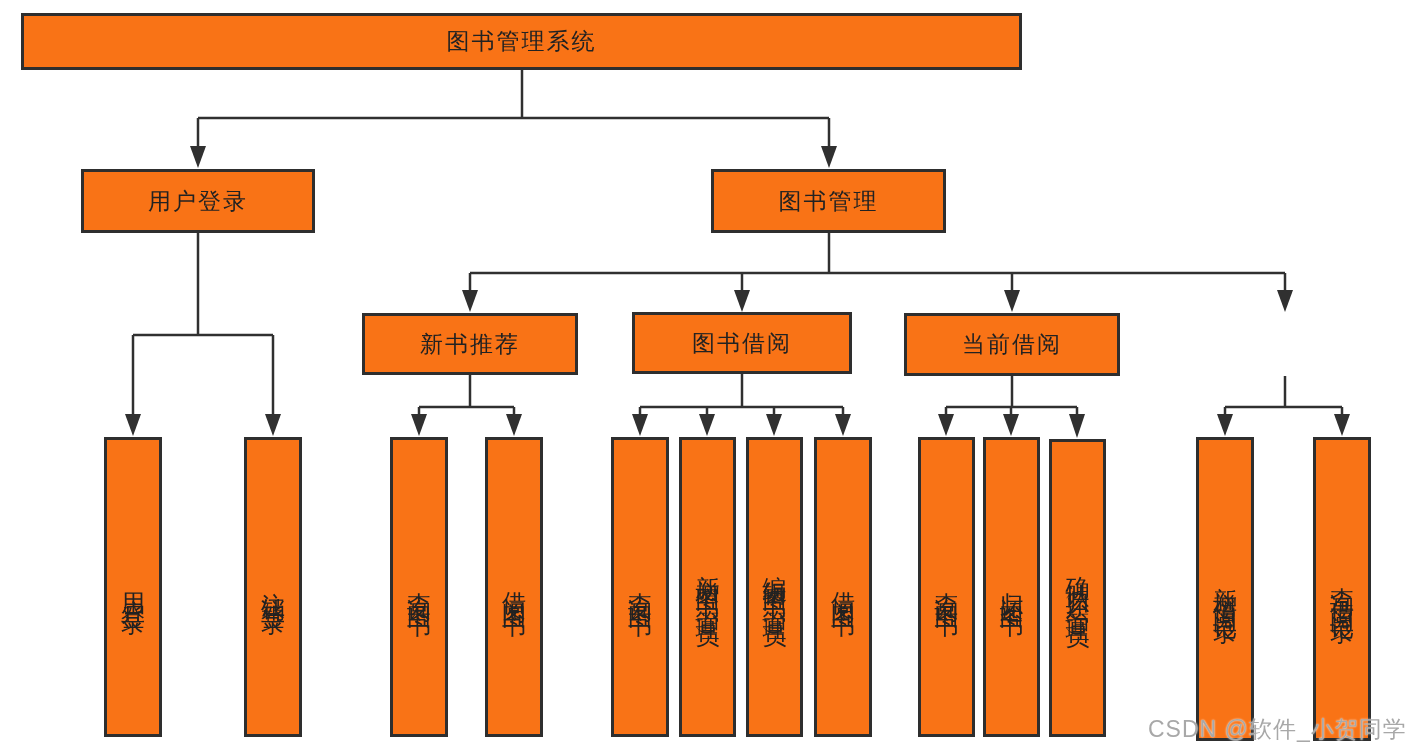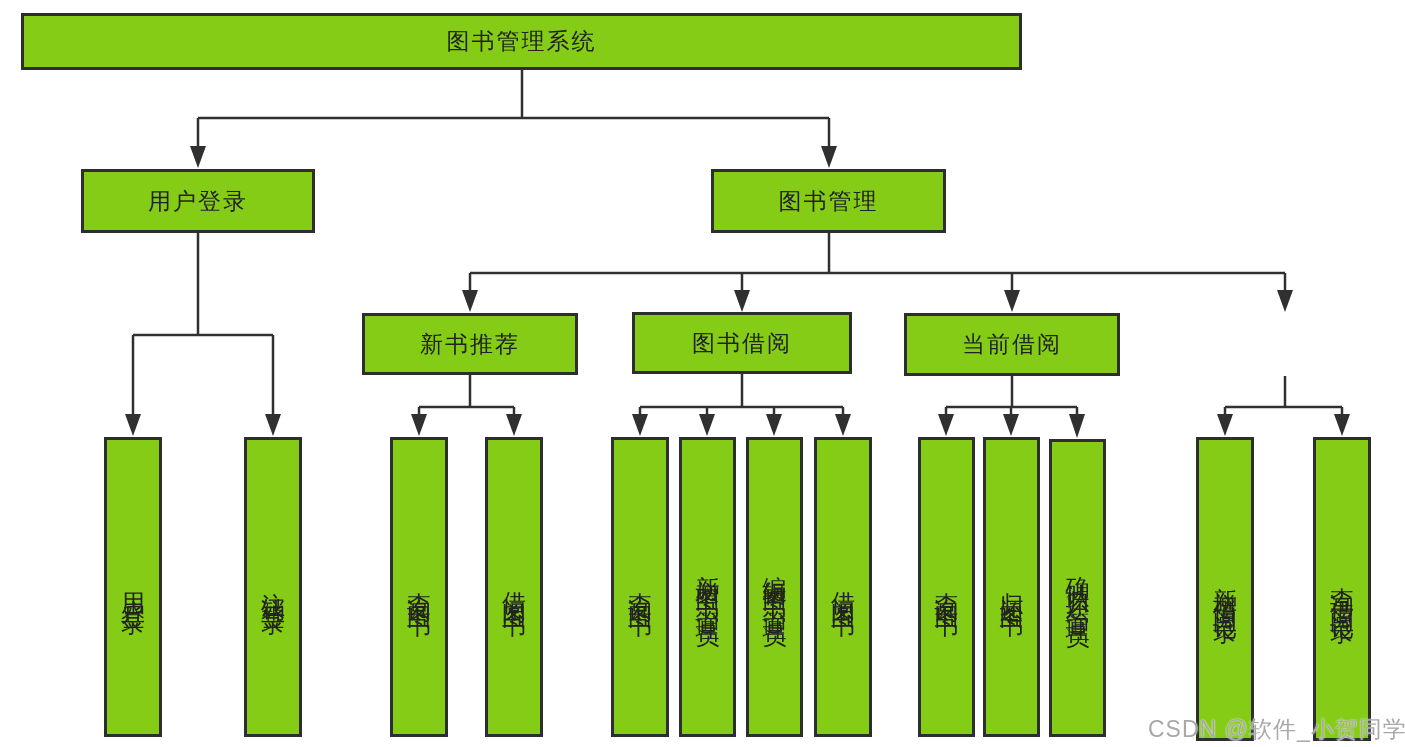--- a/index.html
+++ b/index.html
@@ -7,21 +7,21 @@
     position:relative;
     width:1405px;height:747px;
     background:#ffffff;
     font-family:"Liberation Sans","DejaVu Sans",sans-serif;
     overflow:hidden;
   }
   .connector-layer{position:absolute;left:0;top:0;z-index:1;}
   .node{
     position:absolute;
     box-sizing:border-box;
-    background:#84cc16;
+    background:#f97316;
     border:3px solid #2e2e2e;
     display:flex;align-items:center;justify-content:center;
     z-index:2;
   }
   .node .lbl{
     color:#222222;
     font-size:23px;
     letter-spacing:2px;
     white-space:nowrap;
   }

